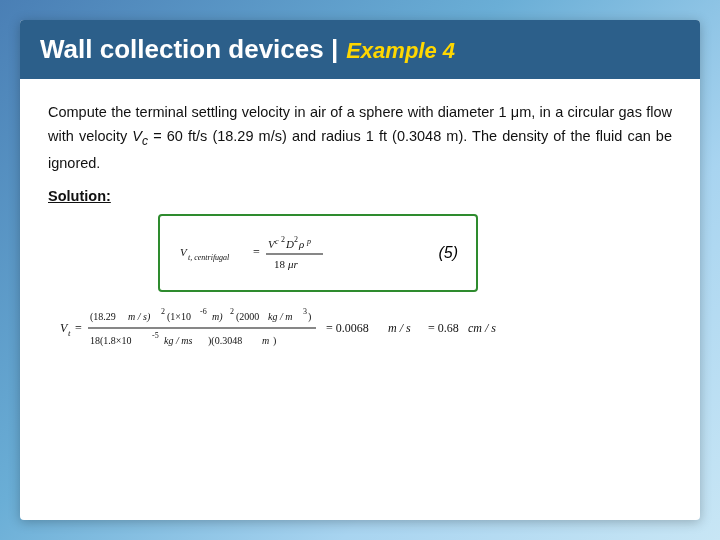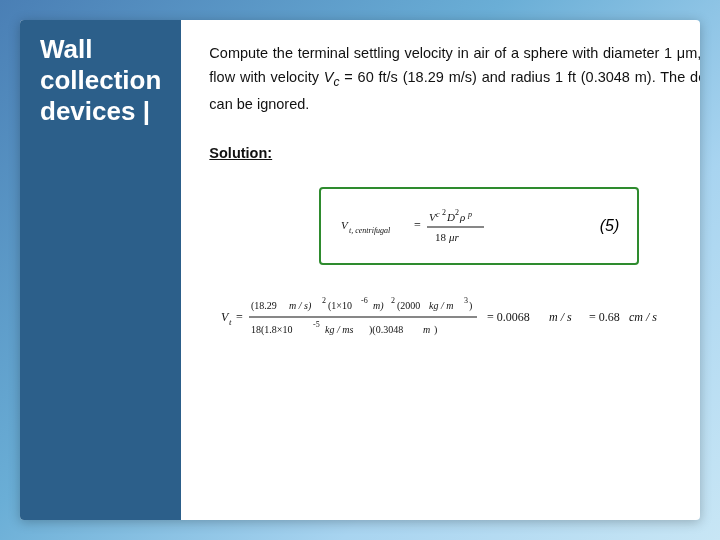--- a/index.html
+++ b/index.html
@@ -15,21 +15,21 @@
       justify-content: center;
     }
 
     .slide-container {
       width: 680px;
       height: 500px;
       background: white;
       border-radius: 4px;
       box-shadow: 0 2px 12px rgba(0,0,0,0.25);
       display: flex;
-      flex-direction: row;
+      flex-direction: column;
       overflow: hidden;
     }
 
     .slide-header {
       background: #2c5f8a;
       padding: 14px 20px;
       display: flex;
       align-items: baseline;
       gap: 8px;
     }
@@ -46,21 +46,20 @@
       font-size: 22px;
       font-style: italic;
       font-weight: bold;
     }
 
     .slide-body {
       padding: 22px 28px 16px 28px;
       flex: 1;
       display: flex;
       flex-direction: column;
-      gap: 16px;
     }
 
     .problem-text {
       font-size: 14.5px;
       line-height: 1.65;
       color: #111;
       text-align: justify;
     }
 
     .solution-label {
@@ -96,20 +95,21 @@
       width: 200px;
       height: 52px;
     }
   </style>
 </head>
 <body>
 
 <div class="slide-container">
   <div class="slide-header">
     <span class="header-title">Wall collection devices |</span>
+    <span class="header-subtitle">Example 4</span>
   </div>
 
   <div class="slide-body">
 
     <div class="problem-text">
       Compute the terminal settling velocity in air of a sphere with diameter 1 μm, in a circular gas flow with velocity <span style="font-style:italic;">V</span><sub style="font-style:italic;">c</sub> = 60 ft/s (18.29 m/s) and radius 1 ft (0.3048 m). The density of the fluid can be ignored.
     </div>
 
     <div class="solution-label">Solution:</div>
 

